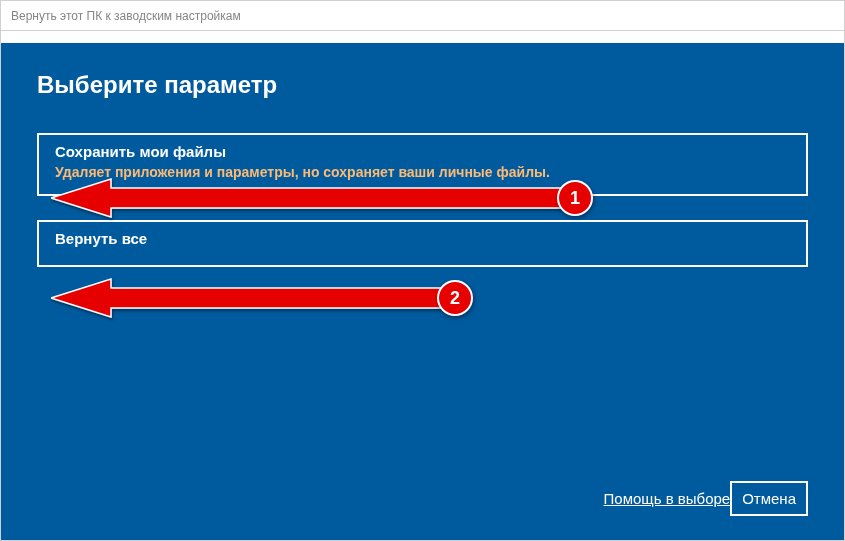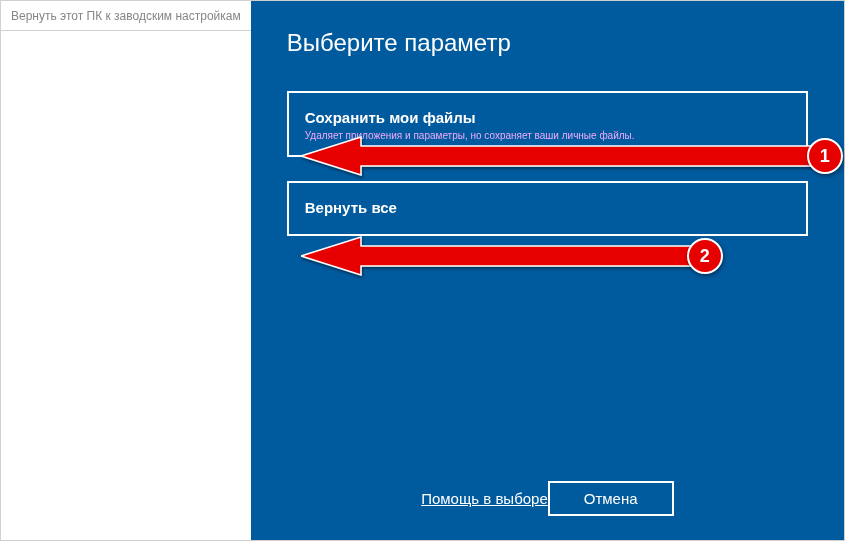--- a/index.html
+++ b/index.html
@@ -11,21 +11,23 @@
       font-family: 'Segoe UI', Tahoma, sans-serif;
       width: 845px;
       height: 541px;
       background: #fff;
       overflow: hidden;
     }
     .window {
       width: 100%;
       height: 100%;
       display: flex;
+      flex-direction: column;
       border: 1px solid #d0d0d0;
+      gap: 12px;
     }
     .titlebar {
       height: 30px;
       background: #fff;
       border-bottom: 1px solid #d0d0d0;
       display: flex;
       align-items: center;
       padding: 0 10px;
       color: #868686;
       font-size: 12px;
@@ -34,58 +36,58 @@
       flex: 1;
       background: #005a9e;
       padding: 28px 36px 24px 36px;
       display: flex;
       flex-direction: column;
       position: relative;
     }
     .heading {
       color: #fff;
       font-size: 24px;
-      font-weight: 400;
+      font-weight: 700;
       margin-bottom: 34px;
     }
     .option {
       border: 2px solid #fff;
-      padding: 16px 16px 14px 16px;
+      padding: 8px 16px 14px 16px;
       margin-bottom: 24px;
       cursor: pointer;
       position: relative;
     }
     .option-title {
       color: #fff;
       font-size: 15px;
       font-weight: 600;
       margin-bottom: 4px;
     }
     .option-desc {
-      color: #f0abfc;
-      font-size: 10px;
-      font-weight: 400;
+      color: #fdba74;
+      font-size: 14px;
+      font-weight: 700;
     }
     .footer {
       margin-top: auto;
       display: flex;
-      justify-content: center;
+      justify-content: flex-end;
       align-items: center;
     }
     .help-link {
       color: #fff;
       font-size: 15px;
       text-decoration: underline;
       cursor: pointer;
     }
     .cancel-btn {
       border: 2px solid #fff;
       color: #fff;
       background: transparent;
-      padding: 7px 34px;
+      padding: 7px 10px;
       font-size: 15px;
       font-family: inherit;
       cursor: pointer;
     }
     .arrow-annotation {
       position: absolute;
       pointer-events: none;
     }
     .arrow1 {
       left: 50px;

